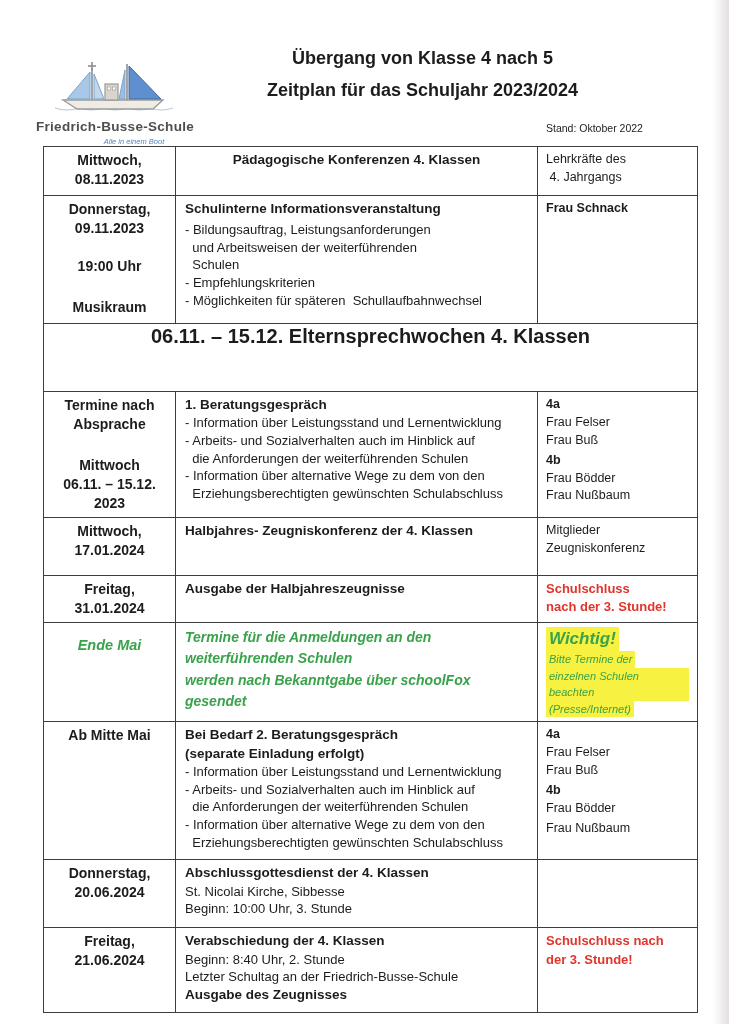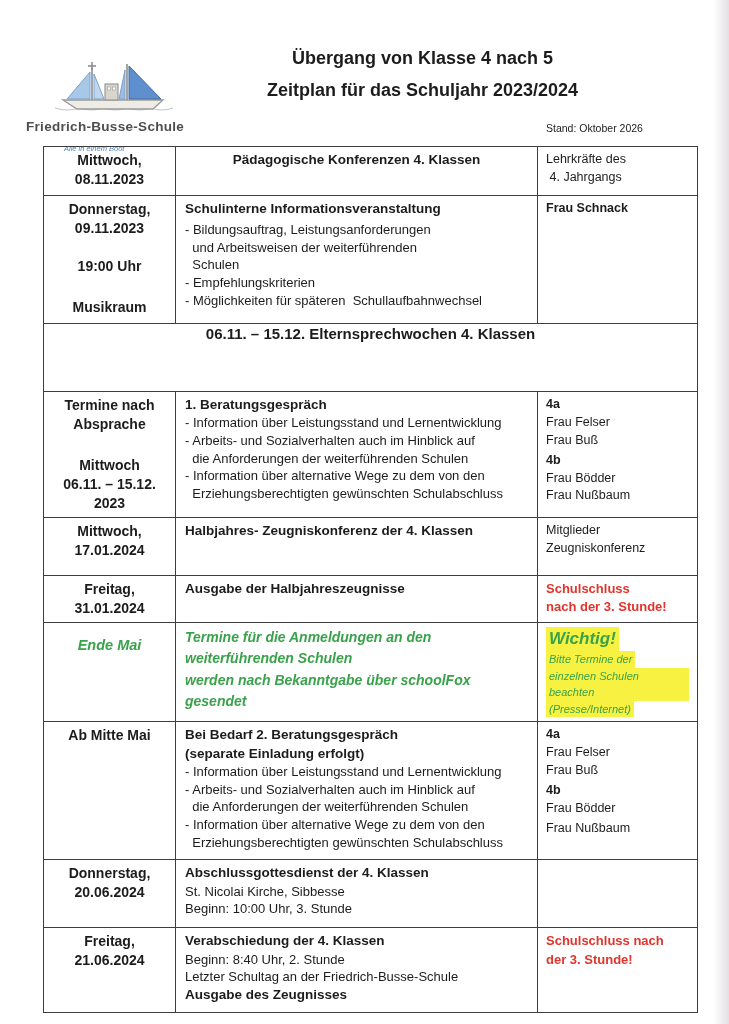--- a/index.html
+++ b/index.html
@@ -9,24 +9,24 @@
     color:#1c1c1c;overflow:hidden;position:relative;
   }
   .page{position:absolute;inset:0;background:#fff;}
   .edge-shadow{
     position:absolute;top:0;right:0;width:16px;height:100%;
     background:linear-gradient(to left,#ddd7dc,rgba(221,215,220,0));
     opacity:.8;pointer-events:none;
   }
 
   
-  .logo{position:absolute;left:26px;top:58px;width:178px;}
+  .logo{position:absolute;left:26px;top:58px;width:178px;text-align:center;}
   .logo svg{display:block;margin:0 auto;}
   .school-name{font-size:13.5px;font-weight:600;color:#4e4e4e;letter-spacing:.3px;margin-top:1px;}
-  .school-motto{font-size:7.5px;font-style:italic;color:#4f83c4;margin-top:10px;padding-left:38px;}
+  .school-motto{font-size:7.5px;font-style:italic;color:#4f83c4;margin-top:3px;padding-left:38px;}
 
   .titles{position:absolute;left:195px;top:48px;width:455px;text-align:center;}
   .doc-title{font-size:18px;font-weight:bold;}
   .doc-subtitle{font-size:18px;font-weight:bold;margin-top:11px;}
   .doc-note{font-size:13px;font-weight:bold;font-style:italic;margin-top:9px;}
   .stand{position:absolute;left:546px;top:122px;font-size:10.5px;color:#222;}
 
   
   table.sched{
     position:absolute;left:43px;top:146px;width:654px;
@@ -38,21 +38,21 @@
   }
   col.w1{width:132px;} col.w2{width:362px;} col.w3{width:160px;}
   tr.r1 td{height:49px;} tr.r2 td{height:128px;} tr.r3 td{height:68px;}
   tr.r4 td{height:126px;} tr.r5 td{height:58px;} tr.r6 td{height:46px;}
   tr.r7 td{height:84px;} tr.r8 td{height:138px;} tr.r9 td{height:68px;}
   tr.r10 td{height:85px;}
 
   td.c1{text-align:center;font-size:14px;font-weight:bold;line-height:1.36;padding:4px 3px;}
   td.c2{font-size:13px;line-height:1.36;padding:4px 9px;}
   td.c3{font-size:12.5px;line-height:1.42;padding:4px 8px;}
-  td.span-cell{text-align:center;vertical-align:middle;font-size:15px;font-weight:bold;}
+  td.span-cell{text-align:center;vertical-align:middle;font-size:20px;font-weight:bold;}
   td.hcent{text-align:center;}
   td.vmid{vertical-align:middle;}
   td.pt{padding-top:13px;}
 
   .ln{min-height:1.32em;white-space:pre-wrap;}
   .b{font-weight:bold;}
   .c2 .b{font-size:13.5px;}
   .red{color:#e1342c;font-weight:bold;font-size:13px;}
   .grn{color:#3aa24b;font-weight:bold;font-style:italic;}
   .c1 .grn{font-size:14.5px;}
@@ -93,21 +93,21 @@
       </svg>
     </span>
     <div class="school-name">Friedrich-Busse-Schule</div>
     <div class="school-motto">Alle in einem Boot</div>
   </div>
 
   <div class="titles">
     <div class="doc-title">Übergang von Klasse 4 nach 5</div>
     <div class="doc-subtitle">Zeitplan für das Schuljahr 2023/2024</div>
   </div>
-  <div class="stand">Stand: Oktober 2026</div>
+  <div class="stand">Stand: Oktober 2022</div>
 
   <table class="sched">
     <colgroup>
         <col class="w1">
         <col class="w2">
         <col class="w3">
       </colgroup>
     <tbody>
       <tr class="r1">
         <td class="c1">

